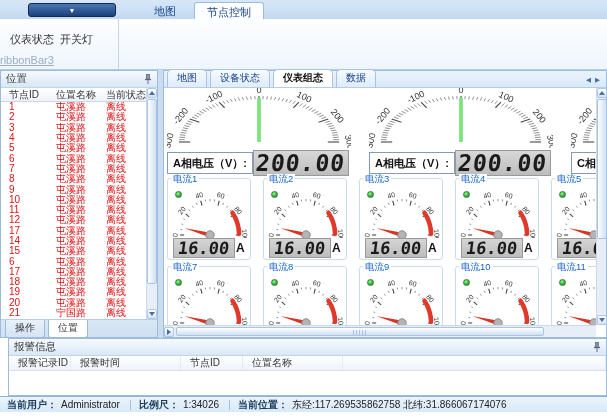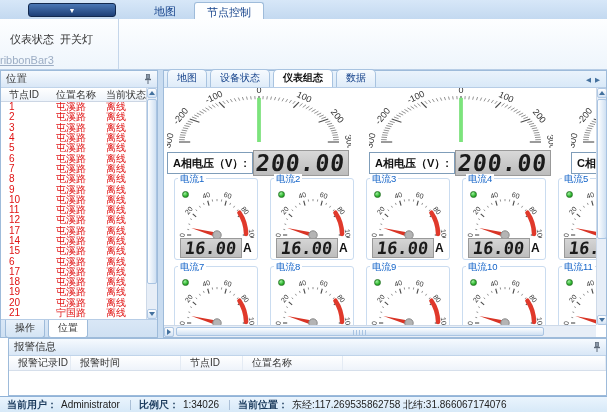--- a/index.html
+++ b/index.html
@@ -62,21 +62,21 @@
 .canvas{position:absolute;left:0;top:0;right:10px;bottom:12px;overflow:hidden;background:#fff;}
 
 .vrow{display:flex;gap:18px;padding:0 0 0 3px;}
 .vgroup{width:184px;flex:0 0 184px;}
 .vbottom{display:flex;height:26px;align-items:center;}
 .vlabel{width:86px;flex:0 0 86px;height:22px;border:1px solid #7f9db9;background:#fff;font-size:11px;font-weight:bold;color:#111;display:flex;align-items:center;justify-content:center;white-space:nowrap;overflow:hidden;}
 .vlcd{width:96px;flex:0 0 96px;height:26px;background:linear-gradient(#d8d8d8,#bdbdbd);border:1px solid #999;overflow:hidden;text-align:center;}
 .lcdtxt{display:inline-block;transform:skewX(-7deg);font-family:"DejaVu Sans Mono","Liberation Mono",monospace;font-weight:bold;color:#1b1b1b;}
 .vlcd .lcdtxt{font-size:23px;line-height:25px;letter-spacing:1px;}
 
-.crow{display:flex;gap:12px;padding-left:10px;}
+.crow{display:flex;gap:12px;padding-left:3px;}
 .crow.r1{margin-top:2px;}
 .crow.r2{margin-top:6px;}
 .ccard{width:84px;flex:0 0 84px;height:82px;border:1px solid #cadcf0;border-radius:3px;position:relative;background:#fff;}
 .clabel{position:absolute;top:-5px;left:3px;font-size:9.5px;line-height:10px;color:#1464c8;background:#fff;padding:0 2px;white-space:nowrap;}
 .led{position:absolute;top:12px;left:7px;width:7px;height:7px;border-radius:50%;background:radial-gradient(circle at 35% 30%,#9df09d,#2eb52e 60%,#157a15);border:1px solid #2a7a2a;}
 .cdial{position:absolute;top:9px;left:0;}
 .clcdrow{position:absolute;bottom:1px;left:5px;display:flex;align-items:center;}
 .clcd{width:62px;height:20px;background:linear-gradient(#d5d5d5,#bdbdbd);border:1px solid #999;text-align:center;overflow:hidden;}
 .clcd .lcdtxt{font-size:17px;line-height:19px;}
 .cunit{font-size:12px;font-weight:bold;color:#111;margin-left:1px;}

